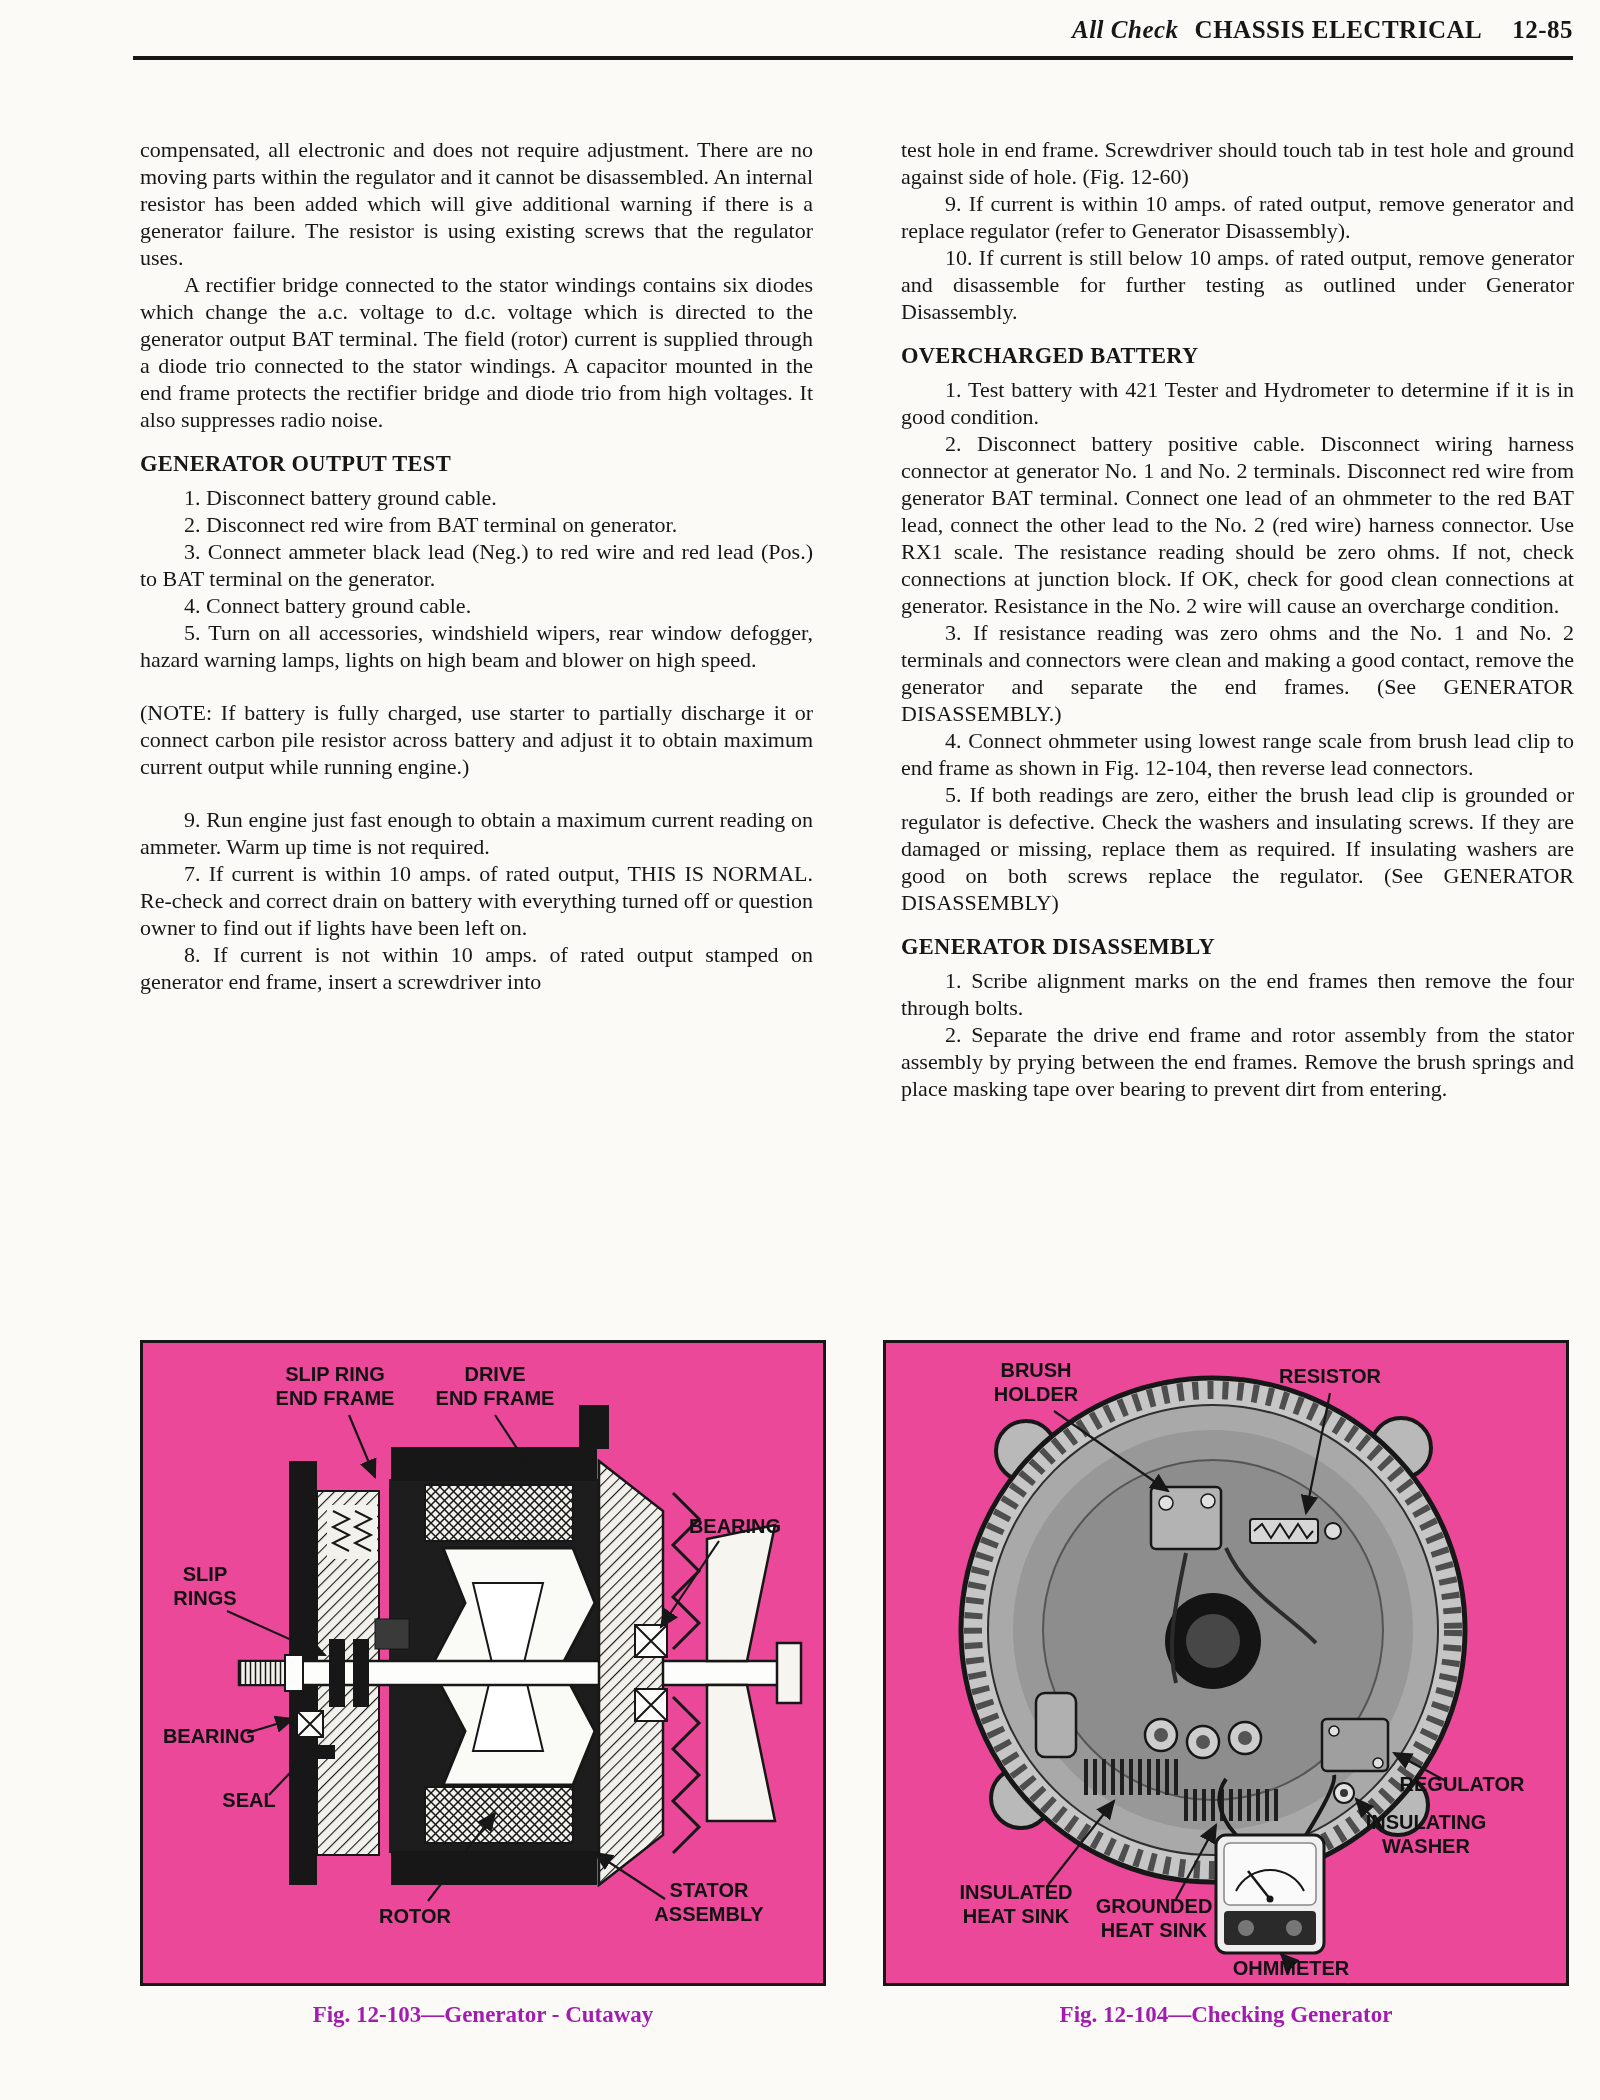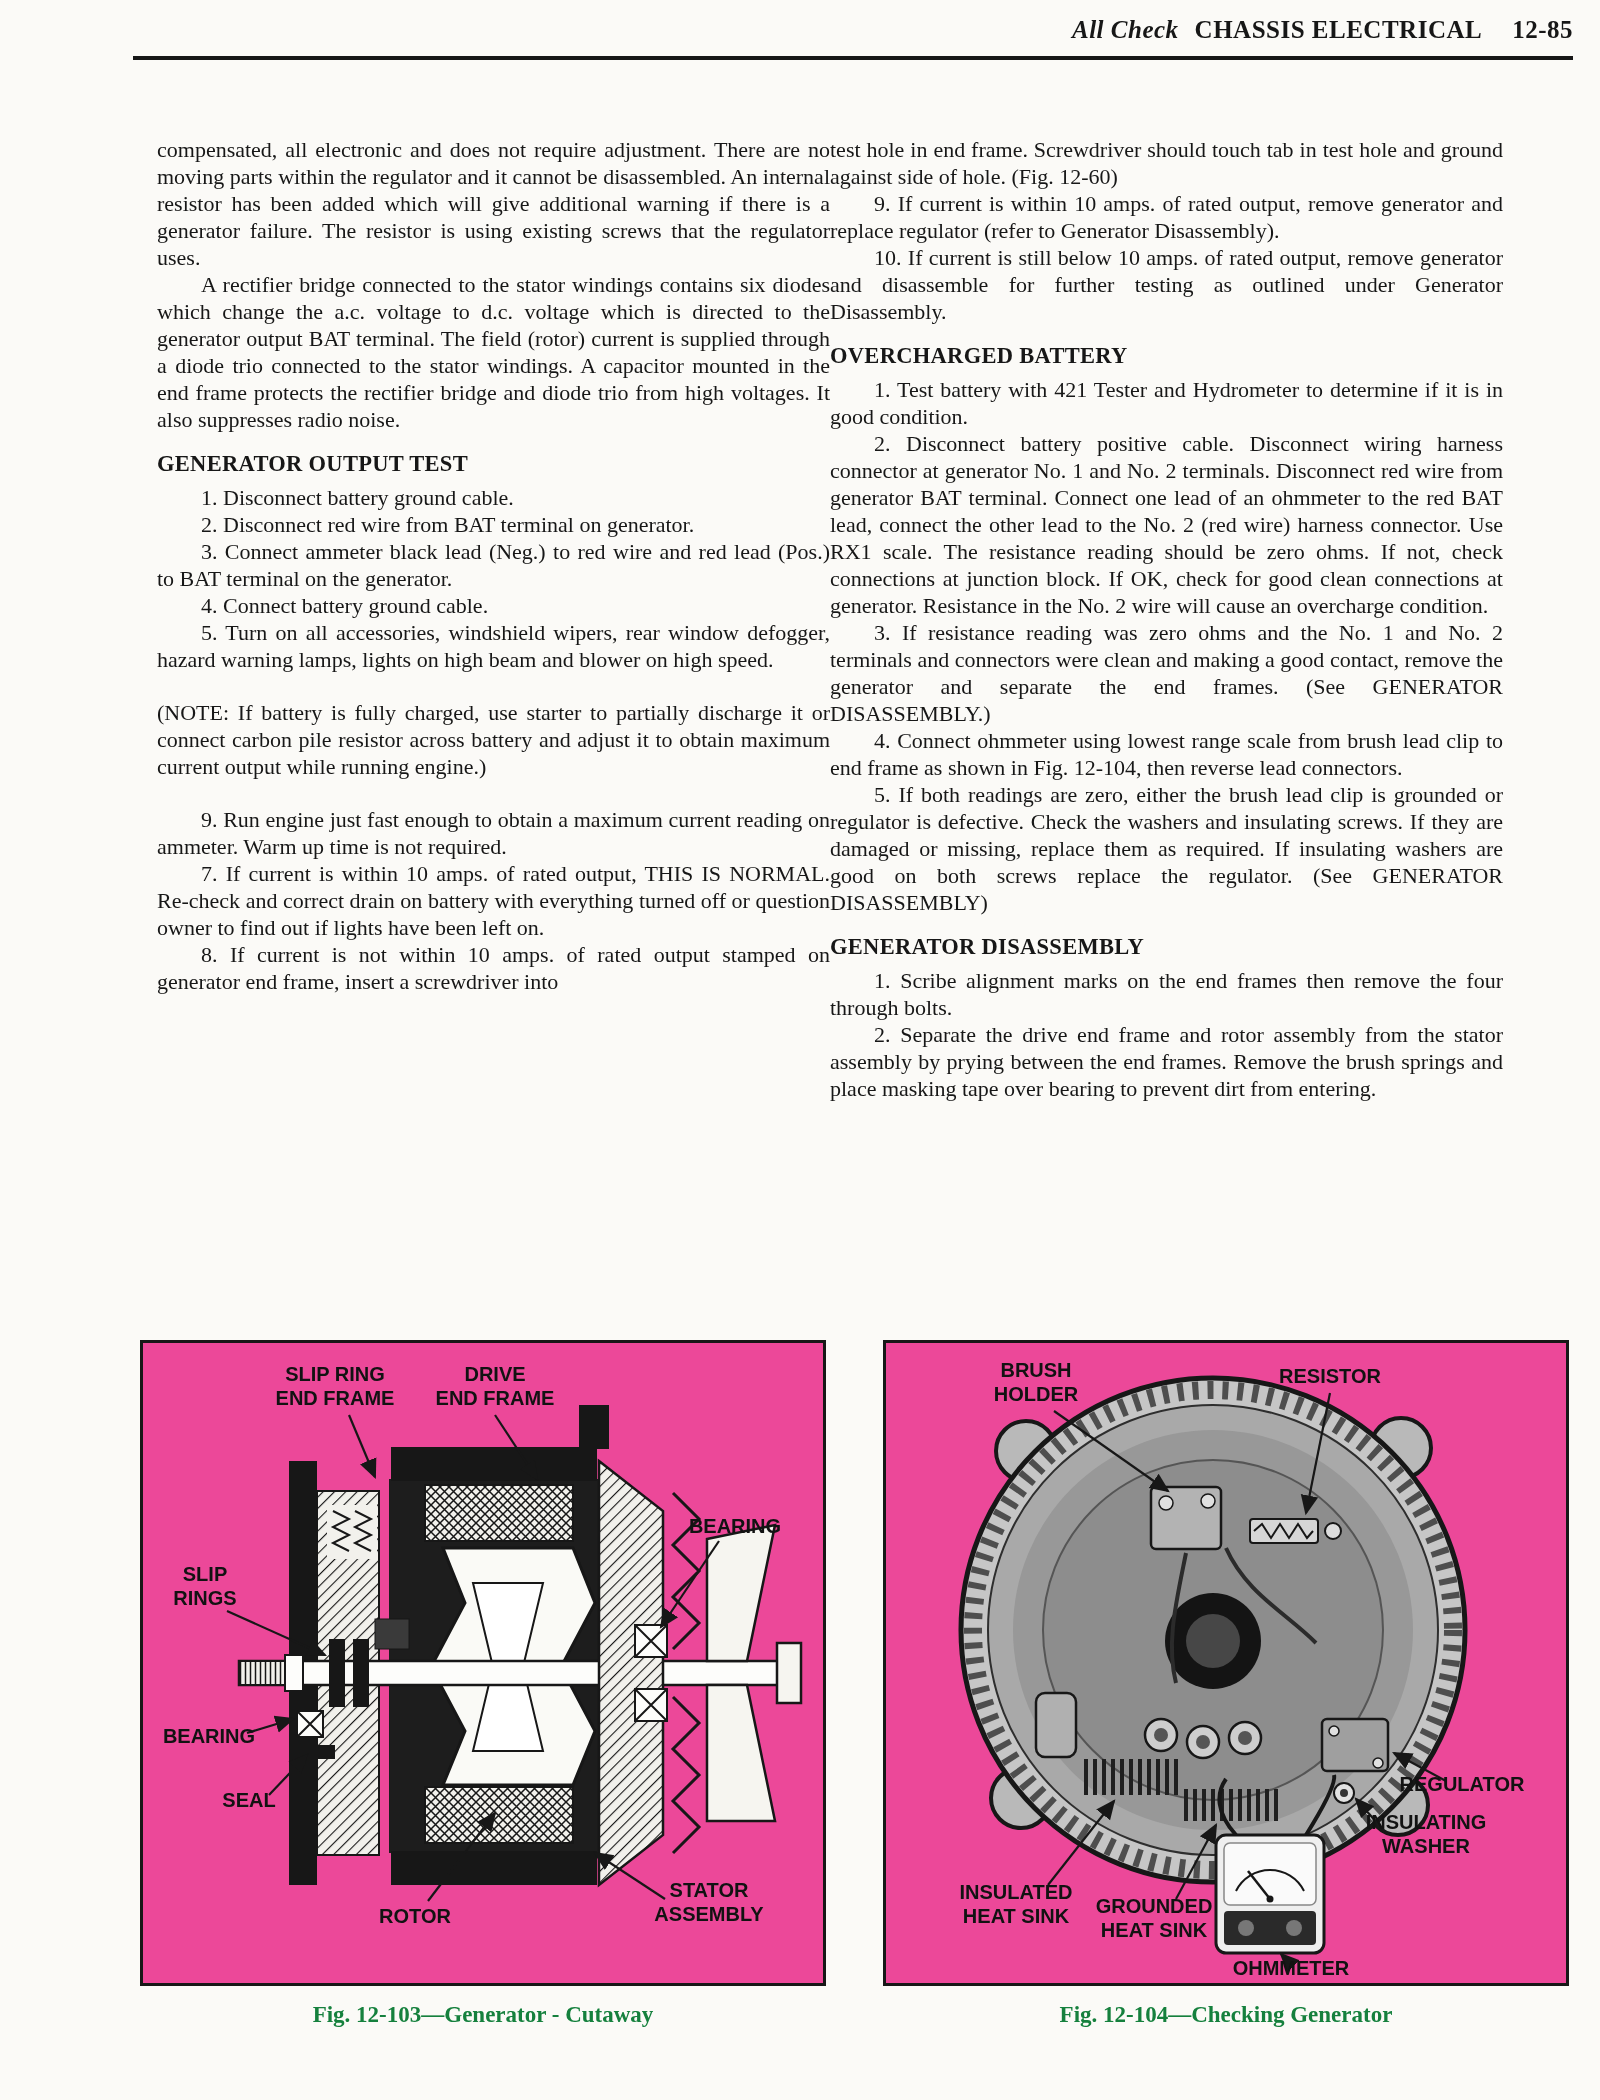--- a/index.html
+++ b/index.html
@@ -9,31 +9,31 @@
     background:#fbfaf7; color:#171717;
     font-family:"Liberation Serif", serif; overflow:hidden;
   }
   .running-head {
     position:absolute; top:16px; left:133px; width:1440px;
     text-align:right; font-size:25px; font-weight:bold; letter-spacing:.5px;
   }
   .running-head .series { font-style:italic; margin-right:16px; }
   .running-head .pageno { margin-left:30px; }
   .head-rule { position:absolute; top:56px; left:133px; width:1440px; height:4px; background:#171717; }
-  .columns { position:absolute; top:136px; left:157px; width:1434px; display:flex; }
+  .columns { position:absolute; top:136px; left:140px; width:1434px; display:flex; gap:88px; }
   .col { width:673px; font-size:22px; line-height:27px; text-align:justify; }
   .col p { text-indent:44px; margin:0; }
   .col p.cont { text-indent:0; }
   .col p.note { text-indent:0; margin:26px 0; }
   .col h2 { font-size:22.5px; font-weight:bold; letter-spacing:.3px; margin:17px 0 7px 0; }
   .figures { position:absolute; top:1340px; left:140px; width:1430px; display:flex; gap:57px; }
   figure { margin:0; width:686px; }
   .figbox { width:686px; height:646px; border:3px solid #171717; background:#ec4899; }
   .figbox svg { display:block; width:100%; height:100%; }
-  figcaption { text-align:center; font-weight:bold; font-size:23px; margin-top:16px; color:#15803d; }
+  figcaption { text-align:center; font-weight:bold; font-size:23px; margin-top:16px; color:#a21caf; }
   .fig-label { font-family:"Liberation Sans", sans-serif; font-weight:bold; font-size:20px; fill:#121212; }
   .leader { stroke:#171717; stroke-width:2.2; fill:none; }
 </style>
 </head>
 <body>
 
 <div class="page">
 
   <div class="running-head">
     <span class="series">All Check</span><span class="section">CHASSIS ELECTRICAL</span><span class="pageno">12-85</span>

